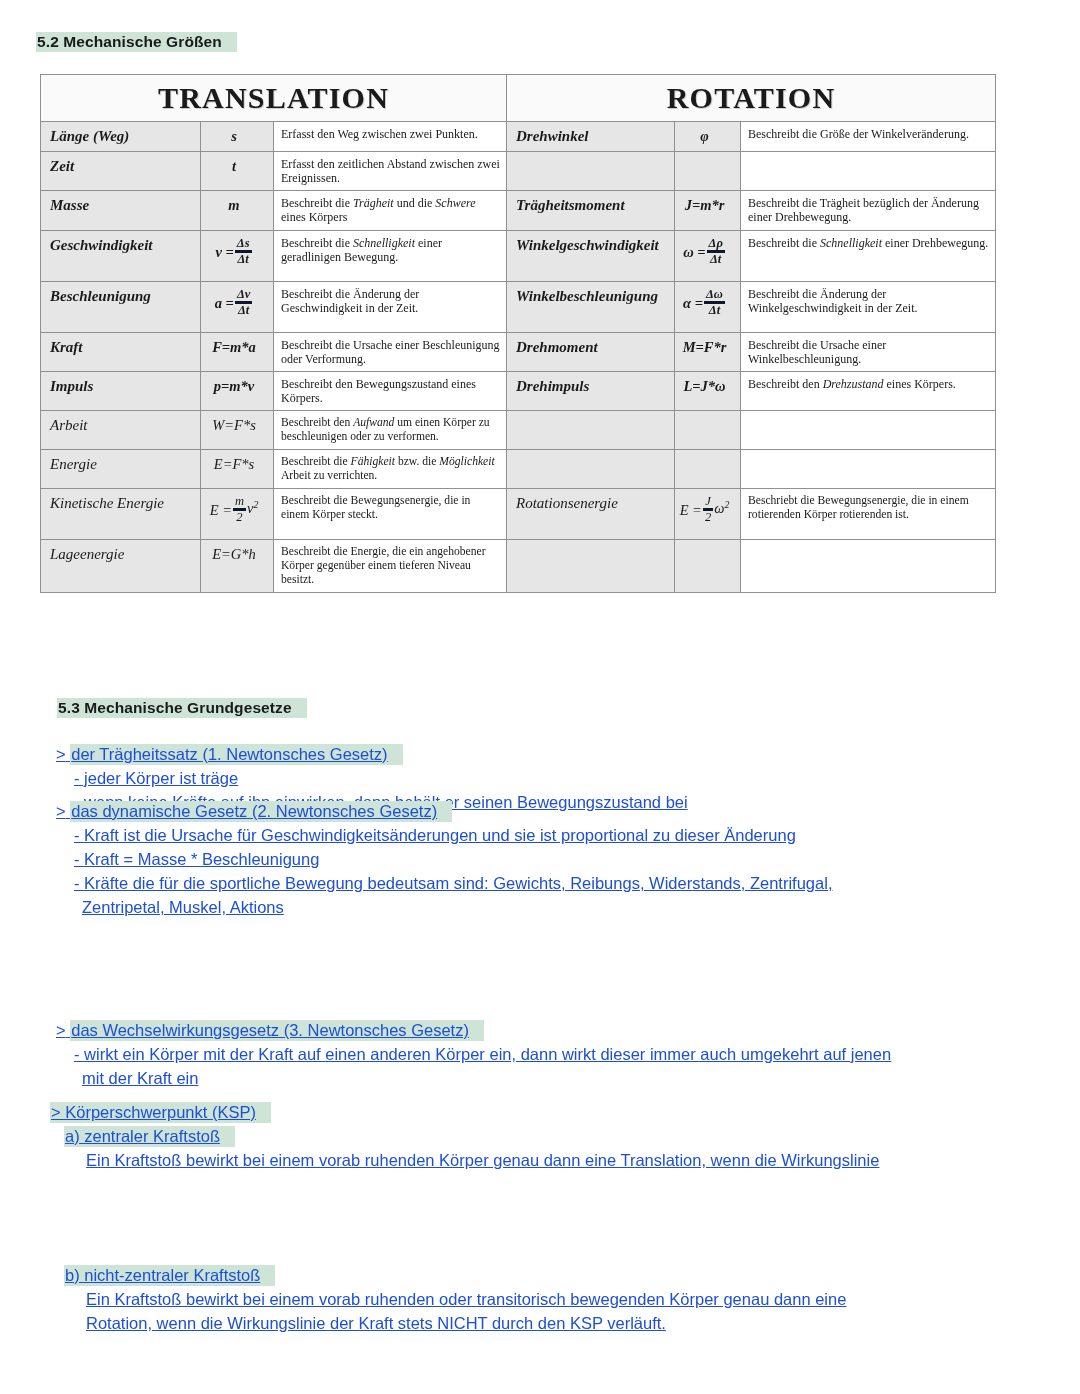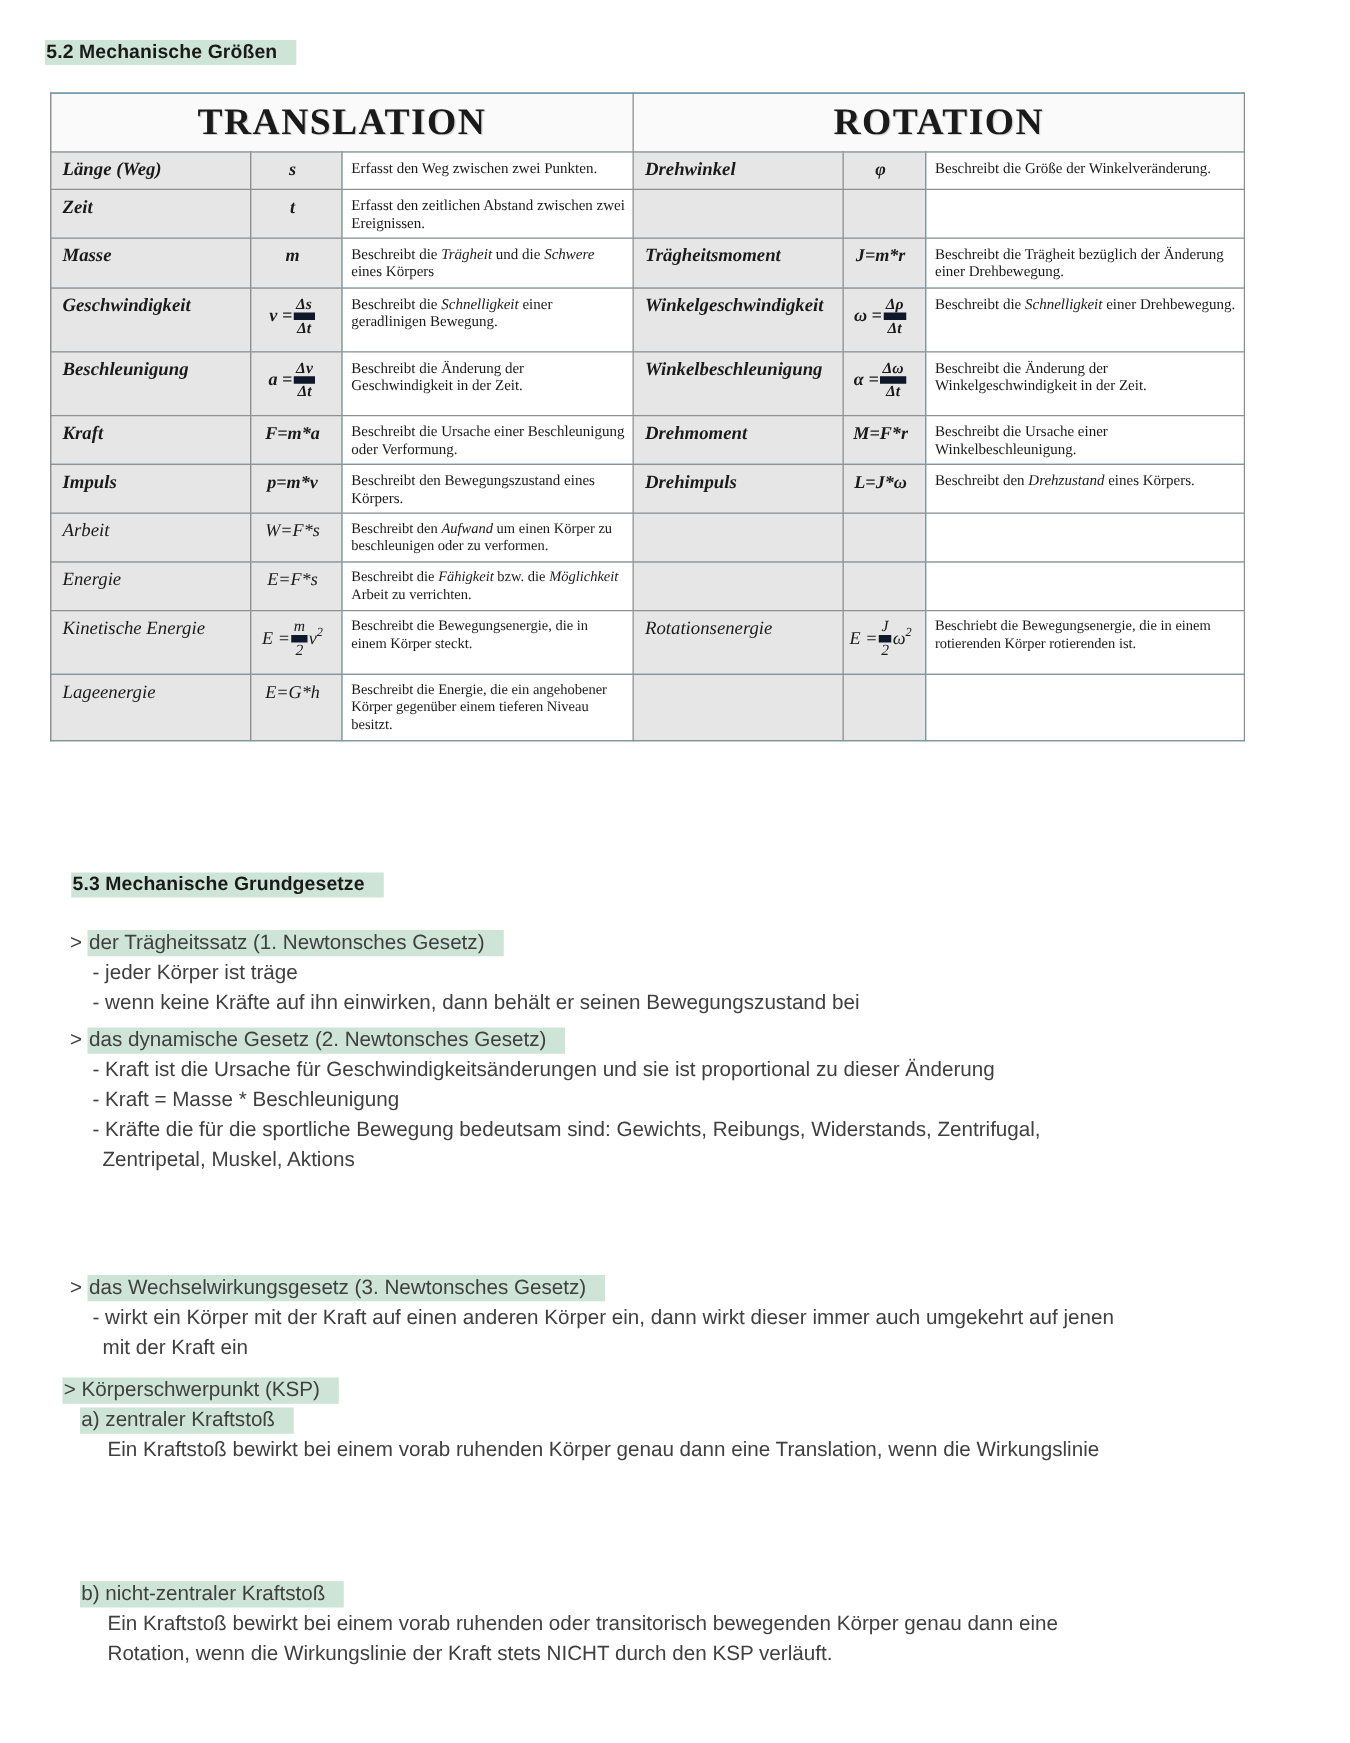--- a/index.html
+++ b/index.html
@@ -112,31 +112,32 @@
 
   
   .frac {
     display: inline-block;
     vertical-align: middle;
     text-align: center;
     font-size: 12.5px;
     line-height: 1.08;
     margin: 0 1px;
   }
-  .frac .num { display: block; border-bottom: 6px solid #0f172a; padding: 0 2px; }
+  .frac .num { display: block; border-bottom: 3px solid #0f172a; padding: 0 2px; }
   .frac .den { display: block; padding: 0 2px; }
   .sym-eq { vertical-align: middle; }
   sup { font-size: 0.68em; }
 
   
   .tblock {
     position: absolute;
     font-size: 16.5px;
     line-height: 1.46;
-    color: #404040;
+    color: #1d4ed8;
+    text-decoration: underline;
   }
   .tblock .lead { white-space: nowrap; }
   .tblock .sub { padding-left: 18px; }
   .tblock .sub2 { padding-left: 36px; }
 </style>
 </head>
 <body>
 
 <div class="section-heading" id="heading-52"><span class="hl">5.2 Mechanische Größen</span></div>
 
@@ -259,21 +260,21 @@
 </table>
 
 <div class="section-heading" id="heading-53"><span class="hl">5.3 Mechanische Grundgesetze</span></div>
 
 <div class="tblock" style="left:56px; top:742px;">
   <div class="lead"><span>&gt;</span> <span class="hl">der Trägheitssatz (1. Newtonsches Gesetz)</span></div>
   <div class="sub">- jeder Körper ist träge</div>
   <div class="sub">- wenn keine Kräfte auf ihn einwirken, dann behält er seinen Bewegungszustand bei</div>
 </div>
 
-<div class="tblock" style="left:56px; top:820px;">
+<div class="tblock" style="left:56px; top:799px;">
   <div class="lead"><span>&gt;</span> <span class="hl">das dynamische Gesetz (2. Newtonsches Gesetz)</span></div>
   <div class="sub">- Kraft ist die Ursache für Geschwindigkeitsänderungen und sie ist proportional zu dieser Änderung</div>
   <div class="sub">- Kraft = Masse * Beschleunigung</div>
   <div class="sub">- Kräfte die für die sportliche Bewegung bedeutsam sind: Gewichts, Reibungs, Widerstands, Zentrifugal,</div>
   <div class="sub" style="padding-left:26px;">Zentripetal, Muskel, Aktions</div>
 </div>
 
 <div class="tblock" style="left:56px; top:974px;margin-top:44px;">
   <div class="lead"><span>&gt;</span> <span class="hl">das Wechselwirkungsgesetz (3. Newtonsches Gesetz)</span></div>
   <div class="sub">- wirkt ein Körper mit der Kraft auf einen anderen Körper ein, dann wirkt dieser immer auch umgekehrt auf jenen</div>

